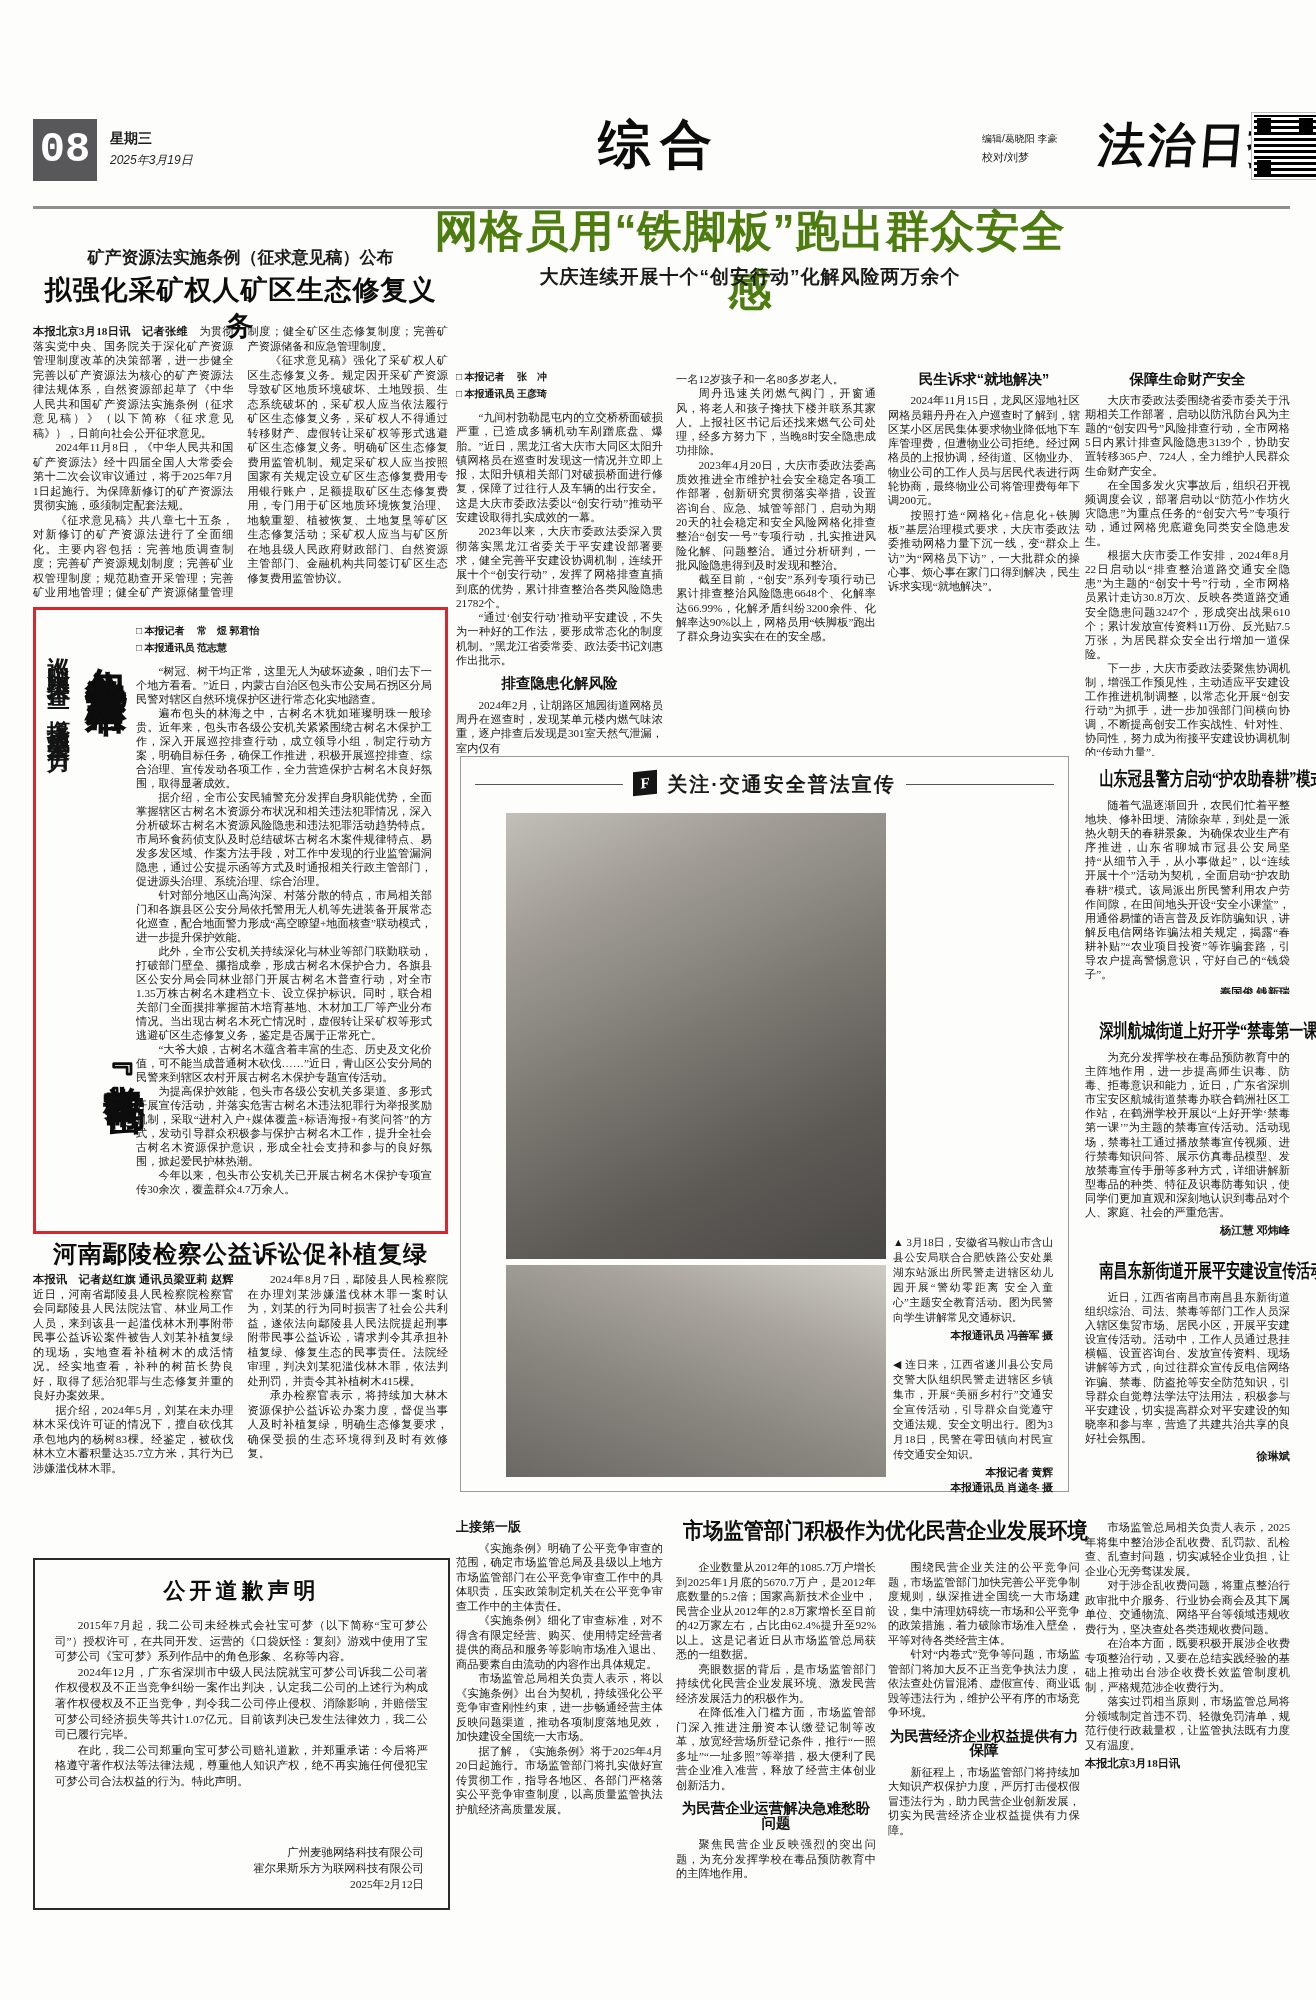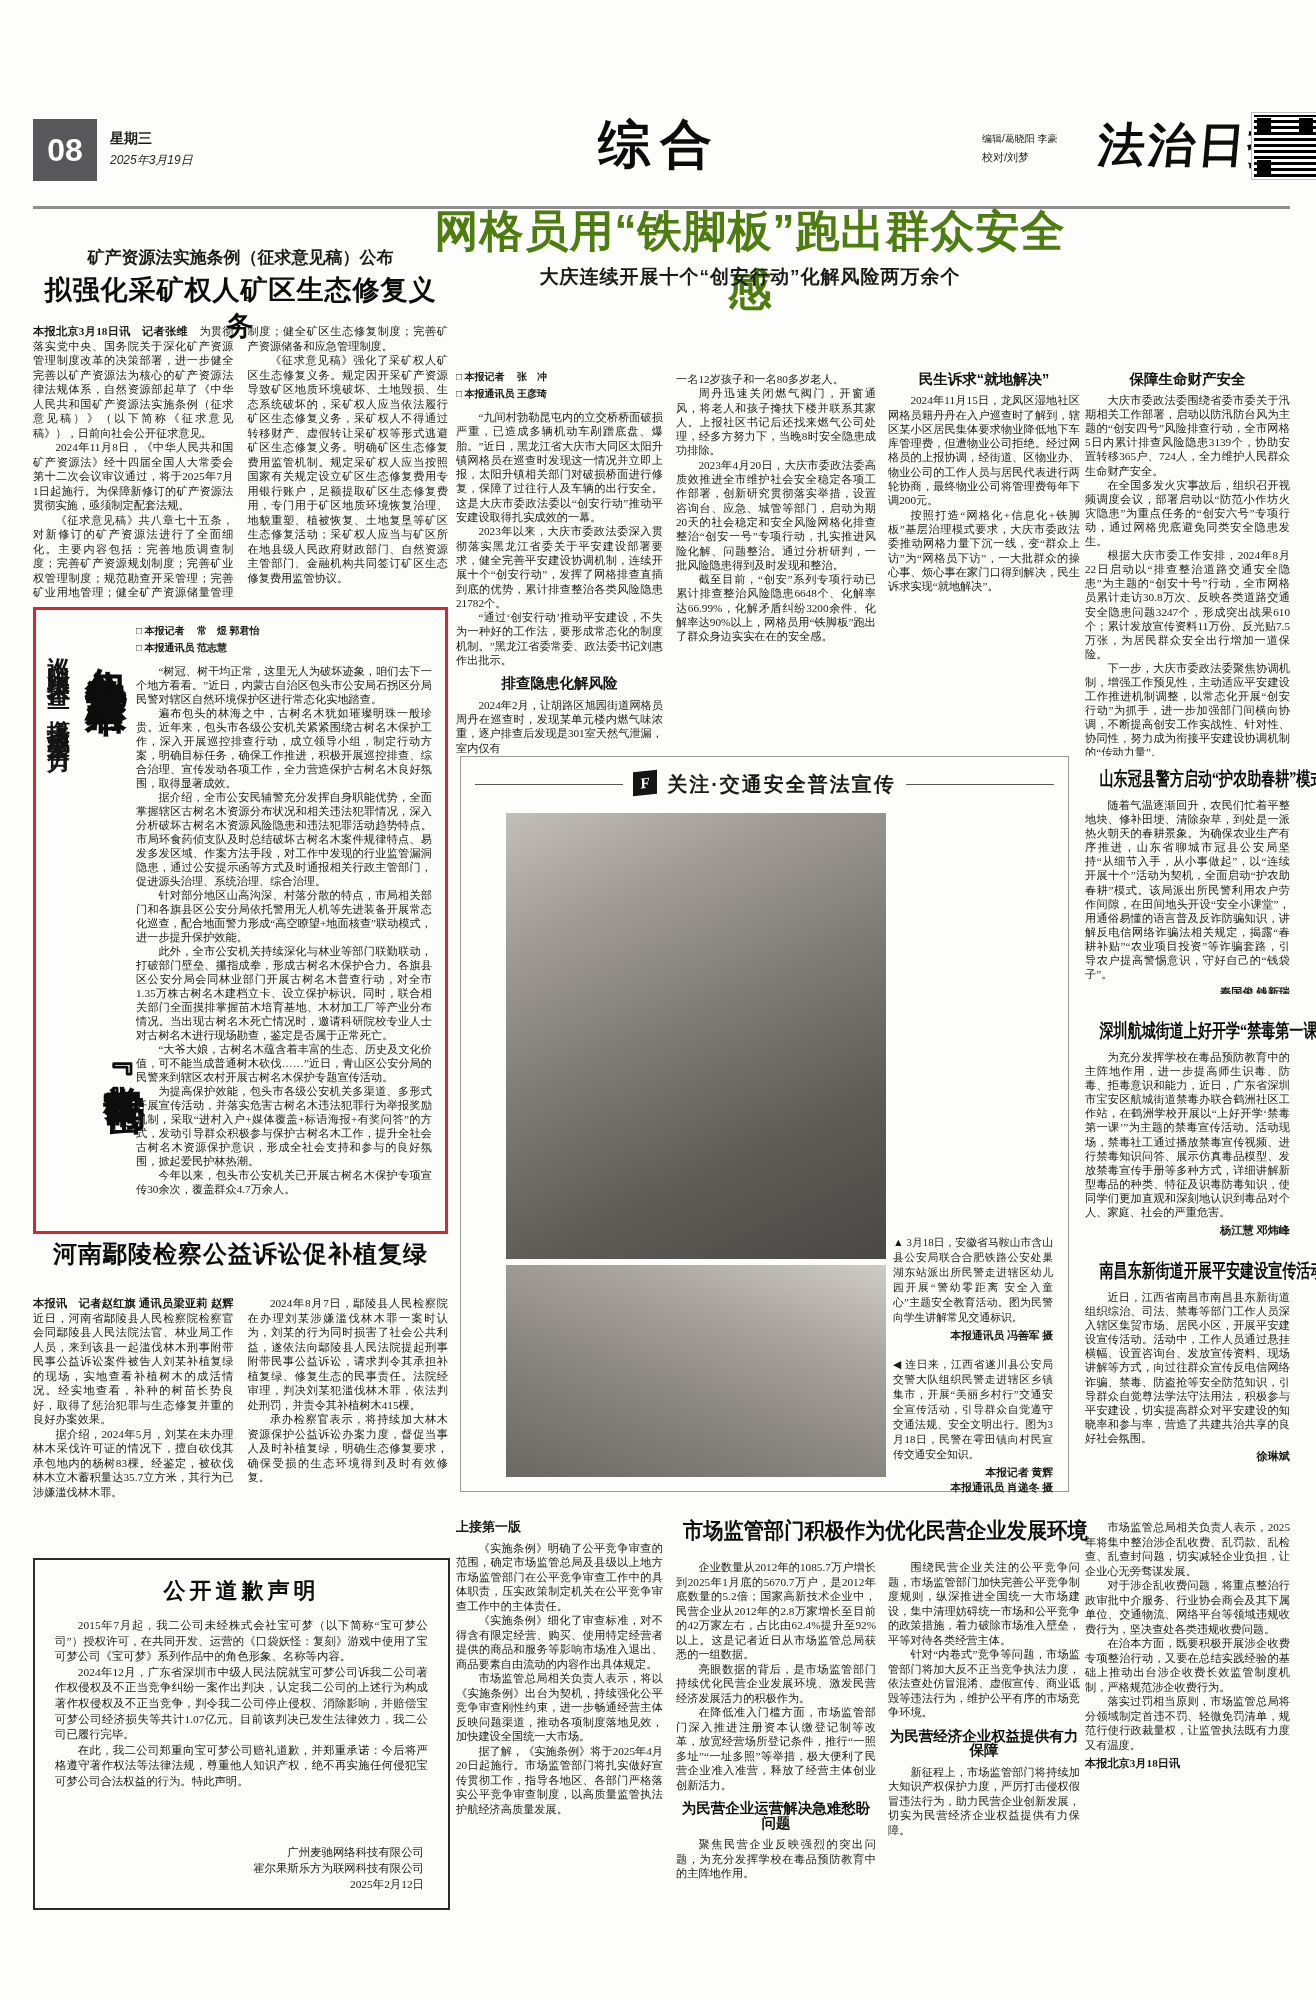--- a/index.html
+++ b/index.html
@@ -33,21 +33,21 @@
   .cube{display:inline-block;width:24px;height:24px;background:#151515;color:#fff;text-align:center;
         line-height:24px;font-weight:900;font-size:15px;transform:skewY(-6deg);}
   .bannerline{flex:1;border-top:1.5px solid #555;align-self:center;}
   .captext{font-size:10.8px;line-height:15px;text-align:justify;}
 </style>
 </head>
 <body>
 
 <div class="page">
 
-  <div class="abs sans" style="left:33px;top:119px;width:64px;height:62px;background:#58585a;color:#fff;font-size:32px;font-weight:900;text-align:center;line-height:62px;">
+  <div class="abs sans" style="left:33px;top:119px;width:64px;height:62px;background:#58585a;color:#fff;font-size:42px;font-weight:900;text-align:center;line-height:62px;font-family:Liberation Mono, monospace;">
     <span>08</span>
   </div>
   <div class="abs sans bold" style="left:110px;top:130px;font-size:14px;">星期三</div>
   <div class="abs sans" style="left:110px;top:152px;font-size:12px;color:#222;font-style:italic;">2025年3月19日</div>
   <div class="abs sans" style="left:540px;top:110px;width:240px;text-align:center;font-size:52px;font-weight:900;letter-spacing:10px;color:#0c0c0c;">综合</div>
   <div class="abs sans" style="left:982px;top:132px;font-size:10px;color:#222;">编辑/葛晓阳 李豪</div>
   <div class="abs sans" style="left:982px;top:150px;font-size:11px;color:#222;">校对/刘梦</div>
   <div class="abs hlserif" style="left:1098px;top:114px;font-size:47px;letter-spacing:3px;transform:skewX(-5deg);">法治日报</div>
   <div class="abs qr" style="left:1252px;top:113px;width:62px;height:62px;"></div>
   <div class="abs rule" style="left:33px;top:206px;width:1257px;height:3px;"></div>
@@ -64,29 +64,29 @@
   <div class="abs" style="left:33px;top:607px;width:409px;height:621px;border:3px solid #d7282f;background:#fdfdfb;">
     <div class="abs v sans bold" style="left:8px;top:28px;height:560px;font-size:23px;letter-spacing:5px;color:#141414;">巡山踏水大排查　攥指成拳聚合力</div>
     <div class="abs v hlserif" style="left:42px;top:24px;height:500px;font-size:42px;letter-spacing:3px;">包头公安激活古树名木</div>
     <div class="abs v hlserif" style="left:60px;top:440px;height:300px;font-size:42px;letter-spacing:2px;">『常青密码』</div>
     <div class="col" style="left:100px;top:12px;width:296px;height:596px;line-height:14px;">
       <p class="byline"><span>□ 本报记者　 常　煜 郭君怡</span><br><span>□ 本报通讯员 范志慧</span></p>
       <p>“树冠、树干均正常，这里无人为破坏迹象，咱们去下一个地方看看。”近日，内蒙古自治区包头市公安局石拐区分局民警对辖区自然环境保护区进行常态化实地踏查。</p>
       <p>遍布包头的林海之中，古树名木犹如璀璨明珠一般珍贵。近年来，包头市各级公安机关紧紧围绕古树名木保护工作，深入开展巡控排查行动，成立领导小组，制定行动方案，明确目标任务，确保工作推进，积极开展巡控排查、综合治理、宣传发动各项工作，全力营造保护古树名木良好氛围，取得显著成效。</p>
       <p>据介绍，全市公安民辅警充分发挥自身职能优势，全面掌握辖区古树名木资源分布状况和相关违法犯罪情况，深入分析破坏古树名木资源风险隐患和违法犯罪活动趋势特点。市局环食药侦支队及时总结破坏古树名木案件规律特点、易发多发区域、作案方法手段，对工作中发现的行业监管漏洞隐患，通过公安提示函等方式及时通报相关行政主管部门，促进源头治理、系统治理、综合治理。</p>
       <p>针对部分地区山高沟深、村落分散的特点，市局相关部门和各旗县区公安分局依托警用无人机等先进装备开展常态化巡查，配合地面警力形成“高空瞭望+地面核查”联动模式，进一步提升保护效能。</p>
-      <p>此外，全市公安机关持续深化与林业等部门联勤联动，打破部门壁垒、攥指成拳，形成古树名木保护合力。各旗县区公安分局会同林业部门开展古树名木普查行动，对全市1.35万株古树名木建档立卡、设立保护标识。同时，联合相关部门全面摸排掌握苗木培育基地、木材加工厂等产业分布情况。当出现古树名木死亡情况时，邀请科研院校专业人士对古树名木进行现场勘查，鉴定是否属于正常死亡。</p>
+      <p>此外，全市公安机关持续深化与林业等部门联勤联动，打破部门壁垒、攥指成拳，形成古树名木保护合力。各旗县区公安分局会同林业部门开展古树名木普查行动，对全市1.35万株古树名木建档立卡、设立保护标识。同时，联合相关部门全面摸排掌握苗木培育基地、木材加工厂等产业分布情况。当出现古树名木死亡情况时，虚假转让采矿权等形式逃避矿区生态修复义务，鉴定是否属于正常死亡。</p>
       <p>“大爷大娘，古树名木蕴含着丰富的生态、历史及文化价值，可不能当成普通树木砍伐……”近日，青山区公安分局的民警来到辖区农村开展古树名木保护专题宣传活动。</p>
       <p>为提高保护效能，包头市各级公安机关多渠道、多形式开展宣传活动，并落实危害古树名木违法犯罪行为举报奖励机制，采取“进村入户+媒体覆盖+标语海报+有奖问答”的方式，发动引导群众积极参与保护古树名木工作，提升全社会古树名木资源保护意识，形成全社会支持和参与的良好氛围，掀起爱民护林热潮。</p>
       <p>今年以来，包头市公安机关已开展古树名木保护专项宣传30余次，覆盖群众4.7万余人。</p>
     </div>
   </div>
 
   <div class="abs hlserif center" style="left:33px;top:1238px;width:415px;font-size:24px;letter-spacing:1px;">河南鄢陵检察公益诉讼促补植复绿</div>
-  <div class="col" style="left:33px;top:1272px;width:415px;height:278px;column-count:2;column-gap:14px;margin-top:24px;">
+  <div class="col" style="left:33px;top:1272px;width:415px;height:278px;column-count:2;column-gap:14px;">
     <p class="noind"><b>本报讯</b>　<b>记者赵红旗 通讯员梁亚莉 赵辉</b>　<span>近日，河南省鄢陵县人民检察院检察官会同鄢陵县人民法院法官、林业局工作人员，来到该县一起滥伐林木刑事附带民事公益诉讼案件被告人刘某补植复绿的现场，实地查看补植树木的成活情况。经实地查看，补种的树苗长势良好，取得了惩治犯罪与生态修复并重的良好办案效果。</span></p>
     <p>据介绍，2024年5月，刘某在未办理林木采伐许可证的情况下，擅自砍伐其承包地内的杨树83棵。经鉴定，被砍伐林木立木蓄积量达35.7立方米，其行为已涉嫌滥伐林木罪。</p>
     <p>2024年8月7日，鄢陵县人民检察院在办理刘某涉嫌滥伐林木罪一案时认为，刘某的行为同时损害了社会公共利益，遂依法向鄢陵县人民法院提起刑事附带民事公益诉讼，请求判令其承担补植复绿、修复生态的民事责任。法院经审理，判决刘某犯滥伐林木罪，依法判处刑罚，并责令其补植树木415棵。</p>
     <p>承办检察官表示，将持续加大林木资源保护公益诉讼办案力度，督促当事人及时补植复绿，明确生态修复要求，确保受损的生态环境得到及时有效修复。</p>
   </div>
 
   <div class="abs" style="left:33px;top:1558px;width:413px;height:348px;border:2px solid #2b2b2b;padding:0;">
     <div class="center hlserif" style="margin-top:16px;font-size:22px;letter-spacing:4px;">公开道歉声明</div>
     <div class="col" style="position:static;margin:12px 20px 0 20px;font-size:11.4px;line-height:15.6px;height:220px;">
       <p>2015年7月起，我二公司未经株式会社宝可梦（以下简称“宝可梦公司”）授权许可，在共同开发、运营的《口袋妖怪：复刻》游戏中使用了宝可梦公司《宝可梦》系列作品中的角色形象、名称等内容。</p>

